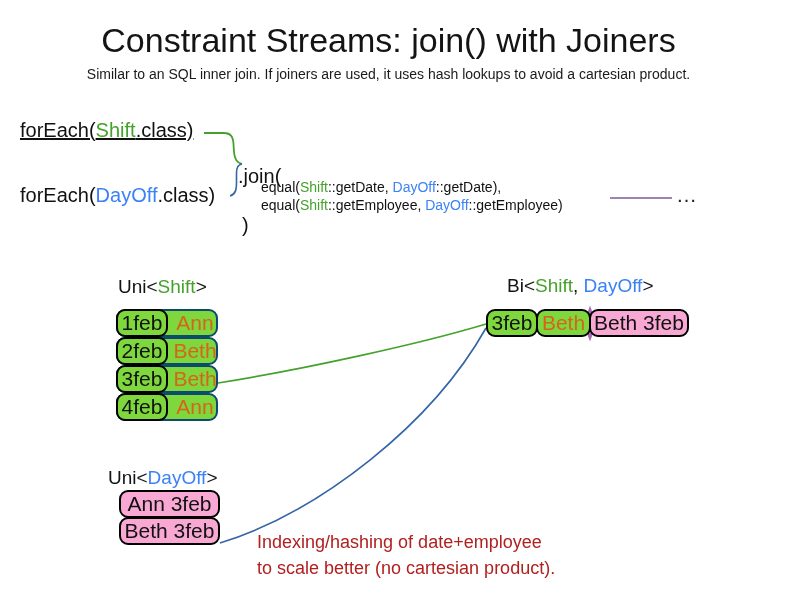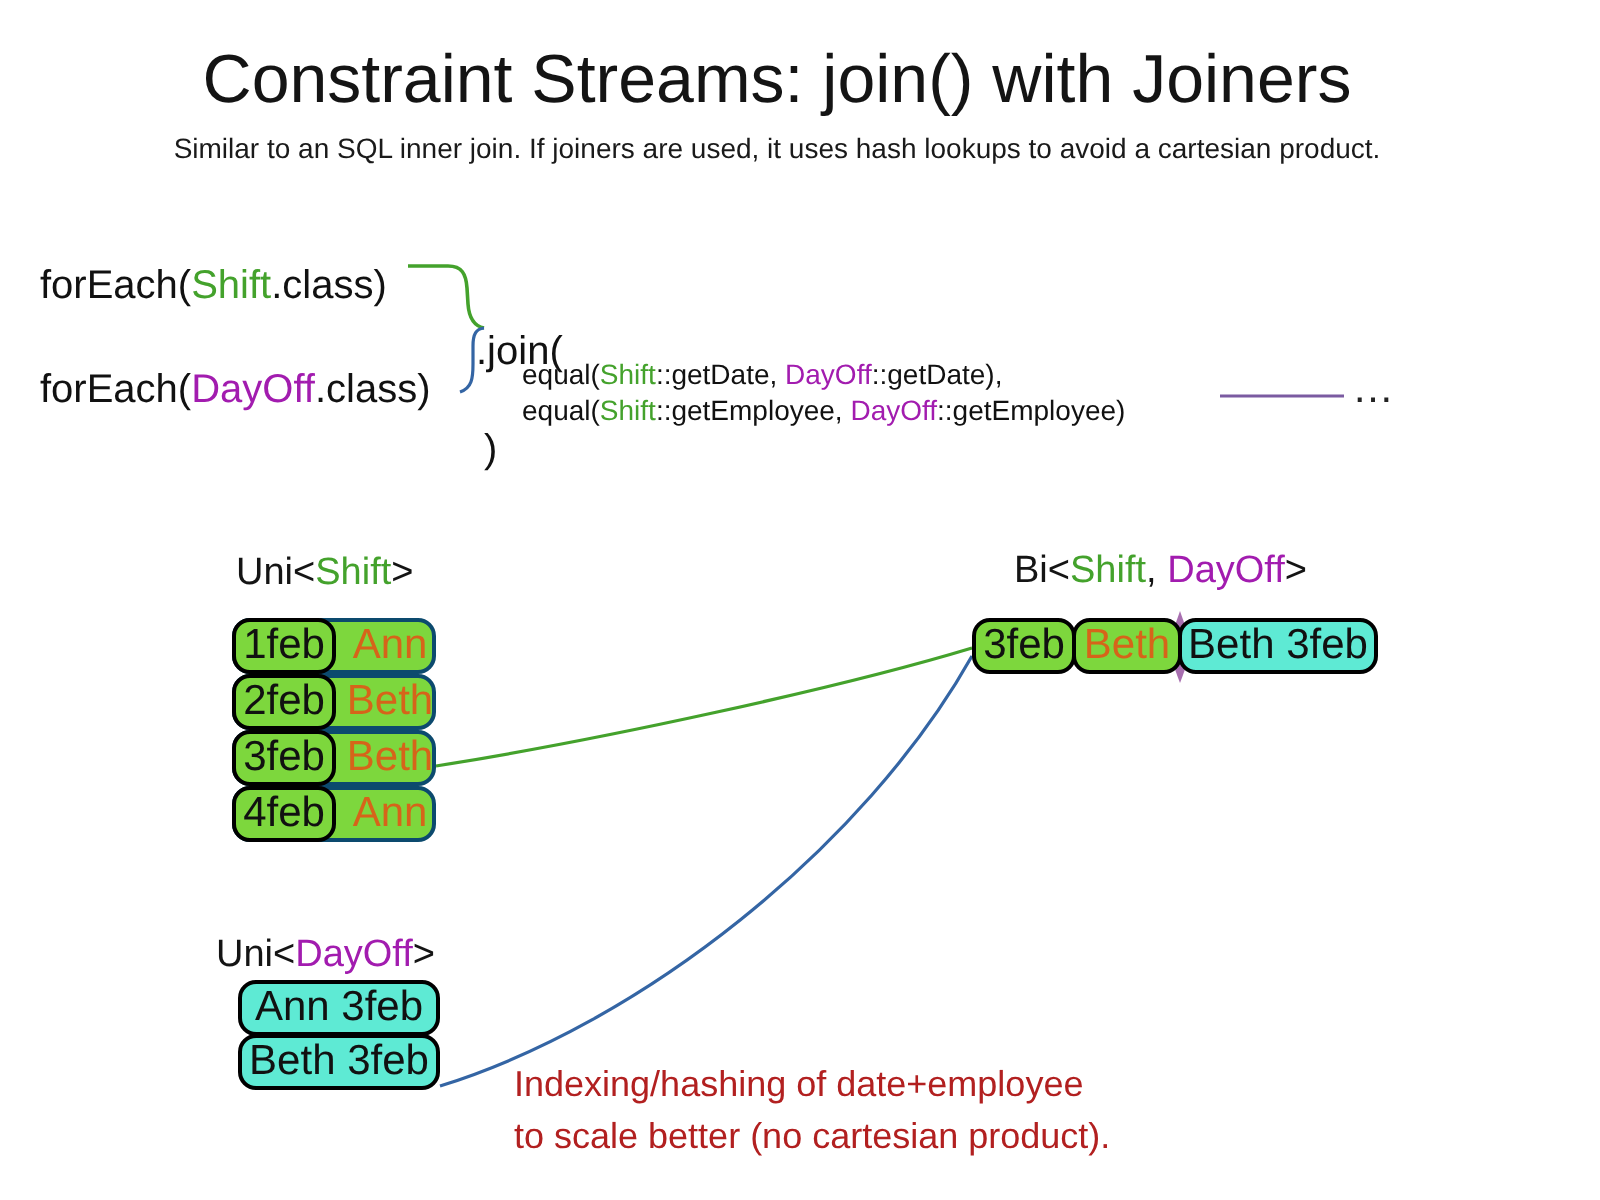--- a/index.html
+++ b/index.html
@@ -12,30 +12,30 @@
 
   .title { position:absolute; left:0; right:0; top:21px; text-align:center;
            font-size:34px; line-height:38px; color:#141414; }
   .subtitle { position:absolute; left:0; right:0; top:66px; text-align:center;
               font-size:14px; color:#1a1a1a; }
 
   .code { position:absolute; white-space:nowrap; }
   .code-lg { font-size:20px; }
   .code-sm { font-size:14px; }
   .tok-shift  { color:#44a22c; }
-  .tok-dayoff { color:#a21caf; }
+  .tok-dayoff { color:#3b82f6; }
   .ellipsis { position:absolute; font-size:21px; color:#222; letter-spacing:1px; }
 
   .stream-label { position:absolute; font-size:19px; white-space:nowrap; color:#141414; }
 
   .cellbox { box-sizing:border-box; border:2px solid #000; border-radius:9px;
              display:flex; align-items:center; justify-content:center;
              font-size:21px; white-space:nowrap; }
   .green-fill { background:#7dd73d; }
-  .blue-fill  { background:#5eead4; }
+  .blue-fill  { background:#f9a8d4; }
 
   .shift-table { position:absolute; left:116px; top:309px; }
   .srow { position:relative; width:102px; height:28px; background:#7dd73d;
           border:2px solid #0c4a6e; border-radius:9px; box-sizing:border-box; }
   .srow + .srow { margin-top:0px; }
   .srow .datebox { position:absolute; left:-2px; top:-2px; width:52px; height:28px; }
   .srow .empcell { position:absolute; left:50px; top:-2px; width:54px; height:28px;
                    display:flex; align-items:center; justify-content:center;
                    font-size:21px; color:#d6641a; }
 
@@ -65,21 +65,21 @@
 
     <polygon points="590,305.5 596.5,324 590,341.5 583.5,324" fill="#a86fb0"></polygon>
 
     <path d="M 218 383 C 300 370 420 344 486 324" fill="none" stroke="#44a22c" stroke-width="1.6"></path>
     <path d="M 220 543 C 320 512 432 424 486 328" fill="none" stroke="#3465a4" stroke-width="1.6"></path>
   </svg>
 
   <div class="title layer">Constraint Streams: join() with Joiners</div>
   <div class="subtitle layer">Similar to an SQL inner join. If joiners are used, it uses hash lookups to avoid a cartesian product.</div>
 
-  <div class="code code-lg layer" style="left:20px; top:132px;">
+  <div class="code code-lg layer" style="left:20px; top:119px;text-decoration:underline;">
     <span>forEach(</span><span class="tok-shift">Shift</span><span>.class)</span>
   </div>
   <div class="code code-lg layer" style="left:20px; top:184px;">
     <span>forEach(</span><span class="tok-dayoff">DayOff</span><span>.class)</span>
   </div>
   <div class="code code-lg layer" style="left:238px; top:153px;margin-top:12px;">.join(</div>
   <div class="code code-sm layer" style="left:261px; top:179px;">
     <span>equal(</span><span class="tok-shift">Shift</span><span>::getDate, </span><span class="tok-dayoff">DayOff</span><span>::getDate),</span>
   </div>
   <div class="code code-sm layer" style="left:261px; top:197px;">

